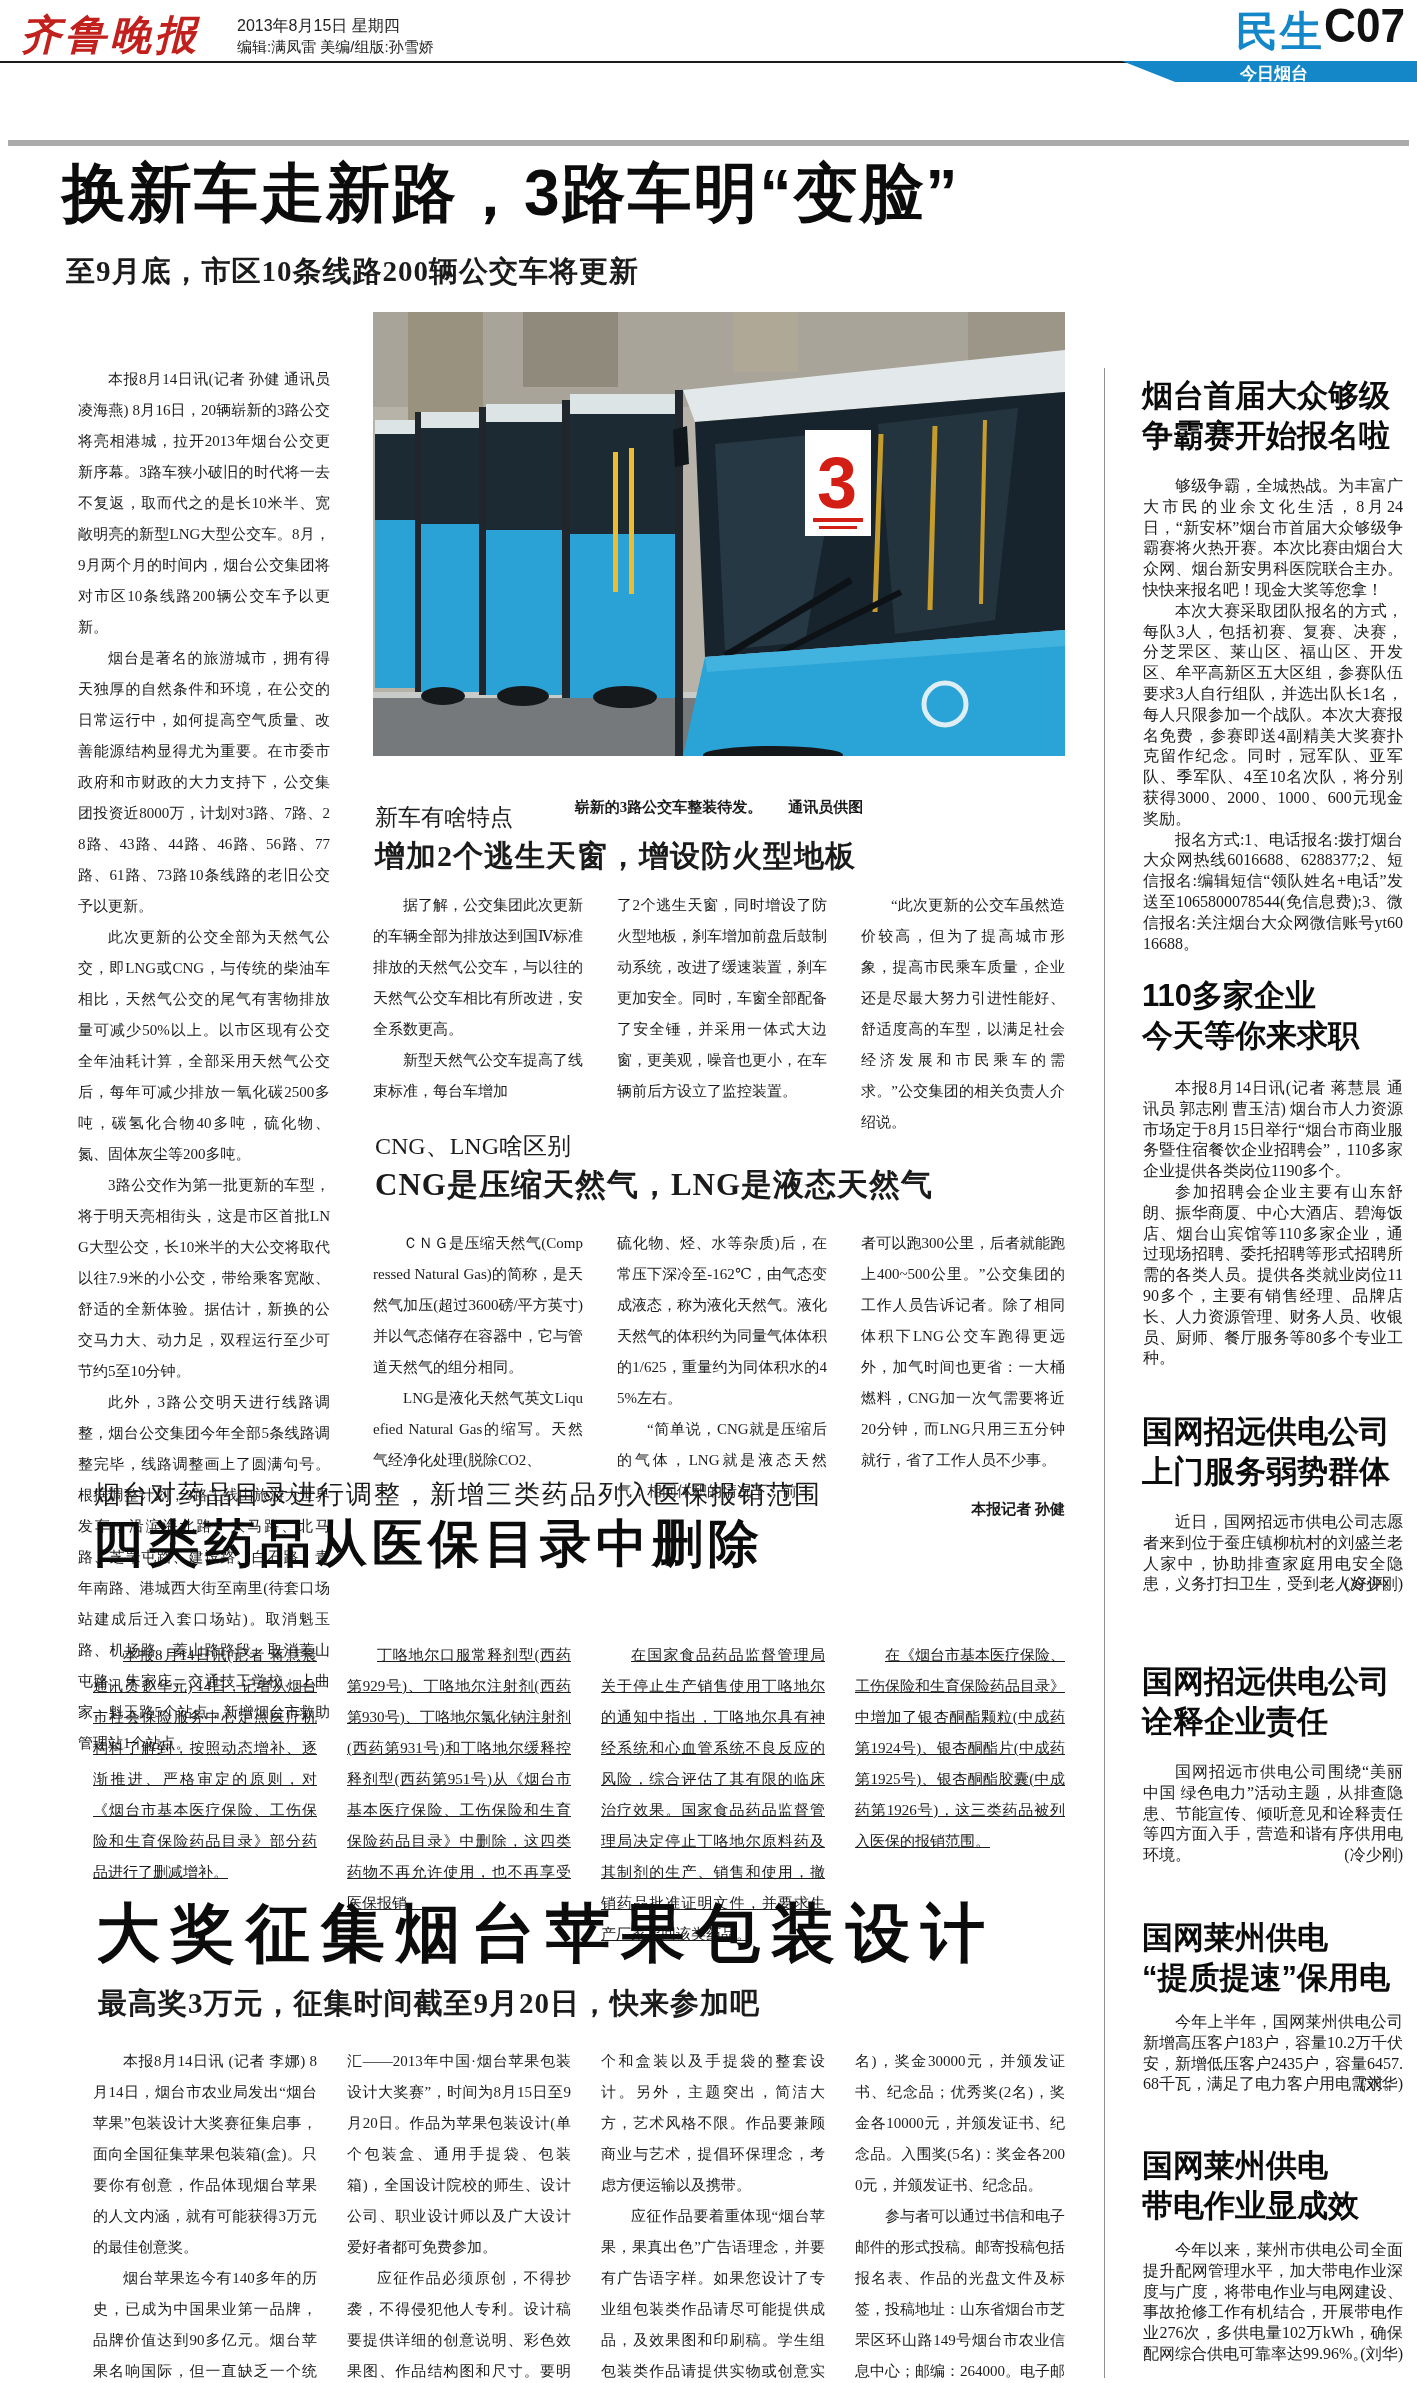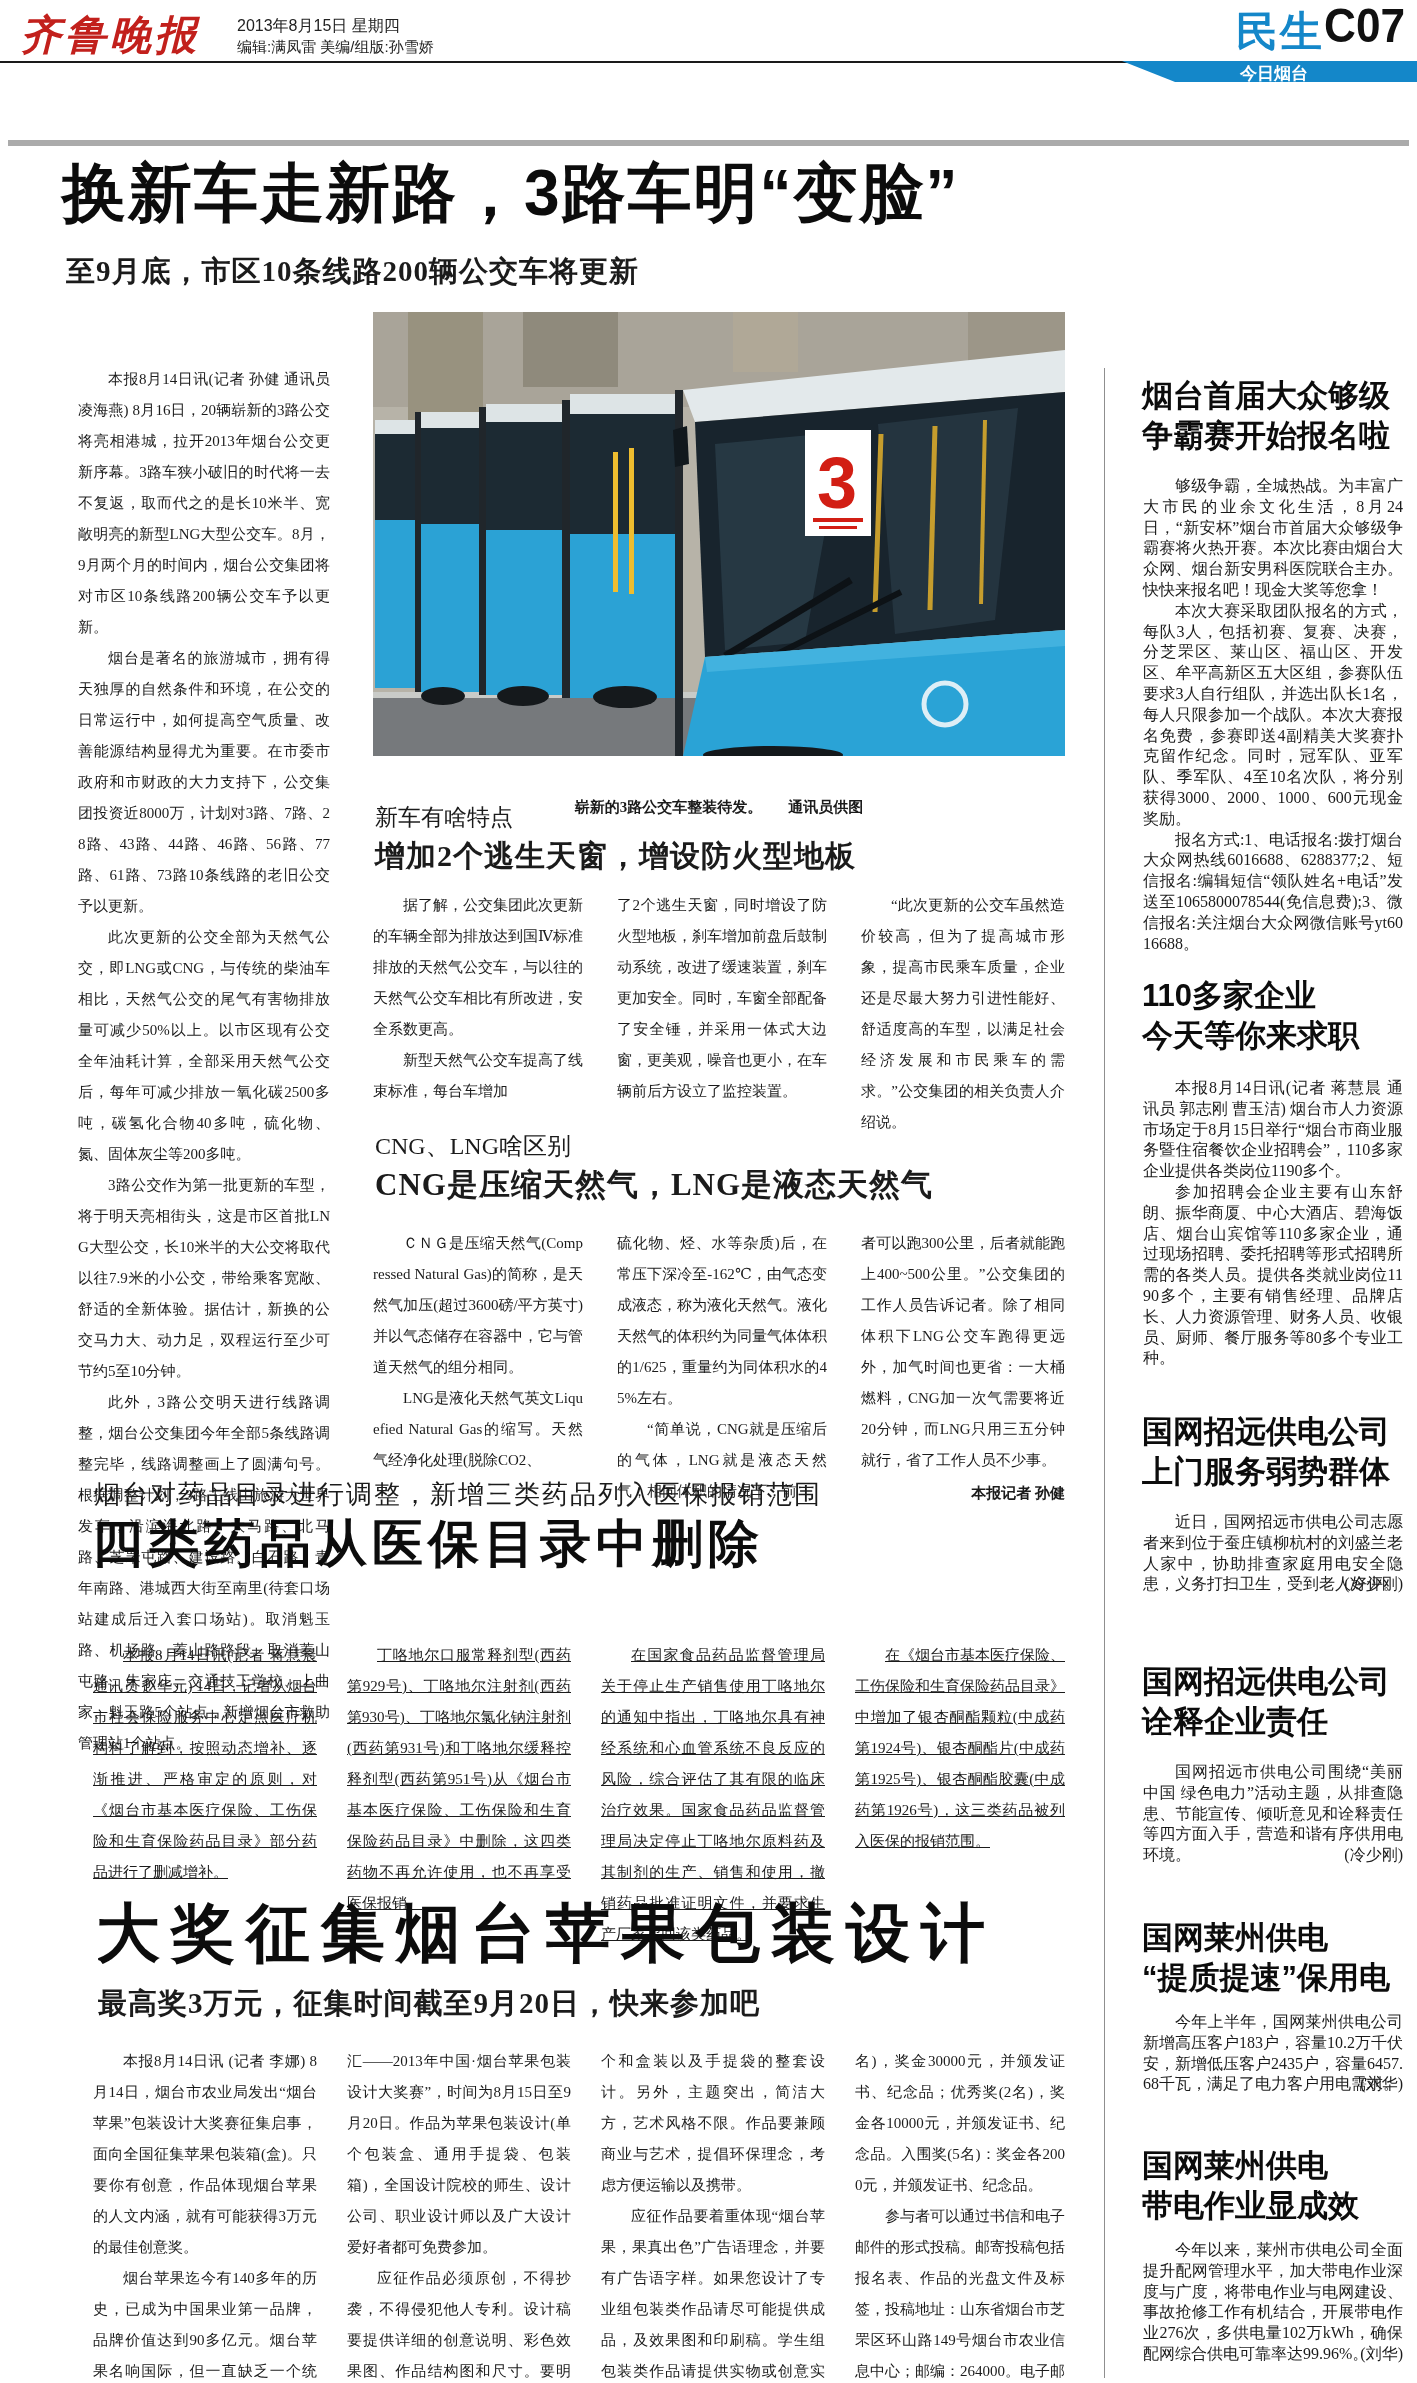--- a/index.html
+++ b/index.html
@@ -33,21 +33,21 @@
 
   .feat-kicker{left:375px;top:802px;font-size:23px;}
   .feat-title{left:375px;top:836px;font-size:30px;font-weight:900;letter-spacing:1px;}
   .colblock{font-size:15px;line-height:31px;}
   .feat-col{top:890px;height:248px;}
   .c1{left:373px;width:210px;} .c2{left:617px;width:210px;} .c3{left:861px;width:204px;}
 
   .cng-kicker{left:375px;top:1130px;font-size:24px;}
   .cng-title{left:375px;top:1164px;font-size:31px;font-weight:900;letter-spacing:1px;}
   .cng-col{top:1228px;height:236px;}
-  .byline{text-align:right;font-weight:700;margin-top:2px;}
+  .byline{text-align:right;font-weight:700;margin-top:18px;}
 
   
   .drug-kicker{left:94px;top:1477px;font-size:26px;letter-spacing:2px;}
   .drug-headline{left:92px;top:1510px;font-size:51px;font-weight:900;letter-spacing:5px;white-space:nowrap;color:#0c0c0c;}
   .drug-col{top:1640px;height:250px;text-decoration:underline;}
   .d1{left:93px;width:224px;} .d2{left:347px;width:224px;} .d3{left:601px;width:224px;} .d4{left:855px;width:210px;}
 
   
   .apple-headline{left:96px;top:1890px;font-size:64px;font-weight:900;letter-spacing:11px;white-space:nowrap;color:#0c0c0c;}
   .apple-subhead{left:98px;top:1984px;font-size:29px;font-weight:700;letter-spacing:1px;font-family:Liberation Serif, serif;}

